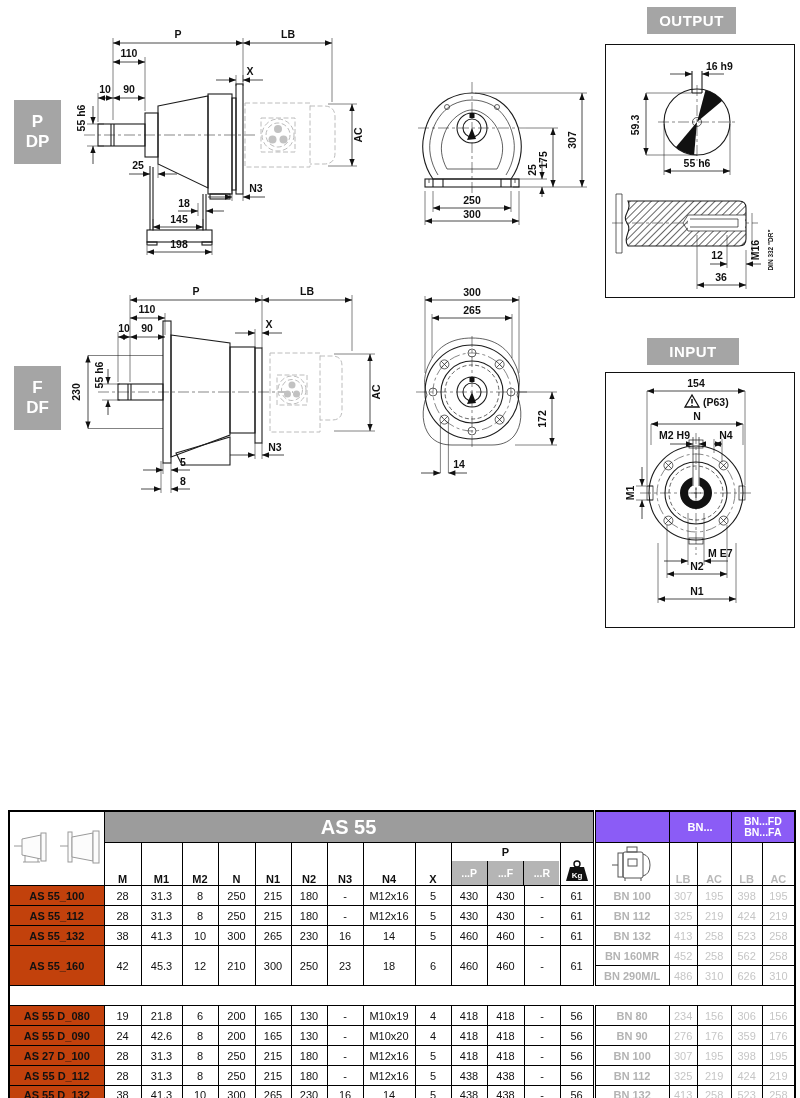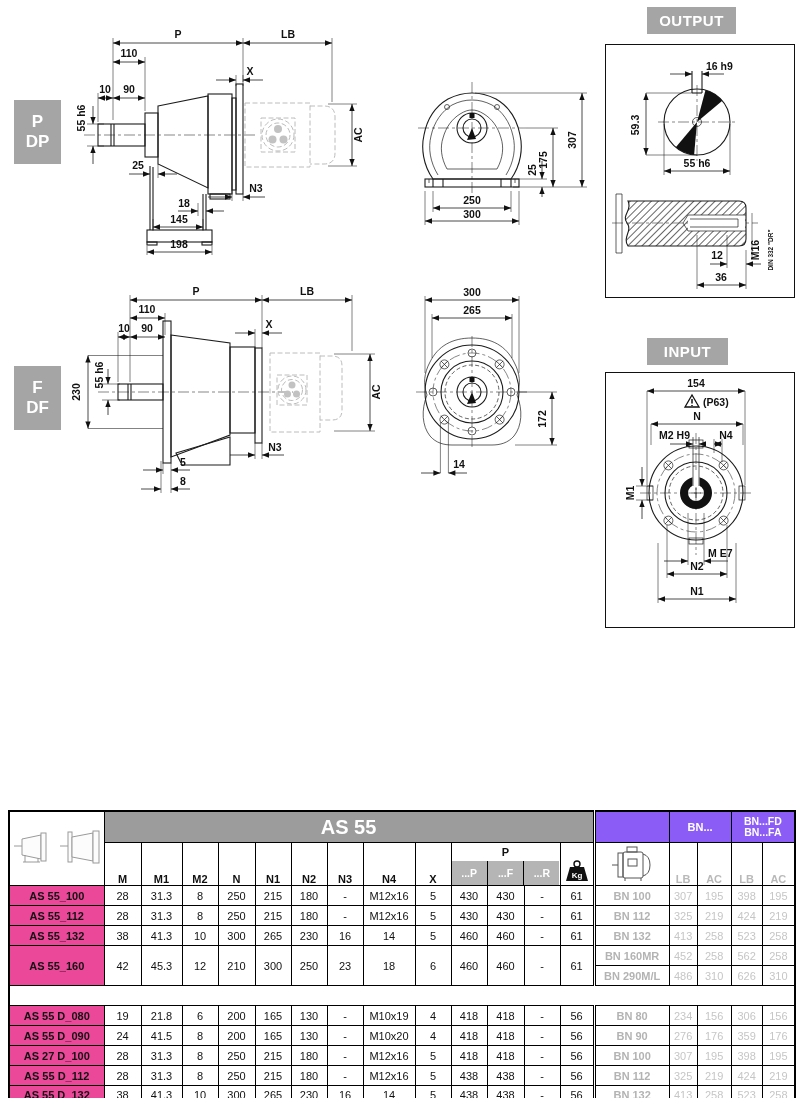--- a/index.html
+++ b/index.html
@@ -28,41 +28,41 @@
   .fdfa div{line-height:11px;font-size:10.5px;}
   .subhead-row th{height:42px;vertical-align:bottom;}
   .colhead{font-weight:bold;padding-bottom:4px;}
   .grayhead{color:#b9b9b9;}
   .p-group{vertical-align:bottom;padding:0;}
   .p-label{font-weight:bold;height:17px;line-height:17px;}
   .p-subs{display:flex;height:24px;}
   .p-subs span{flex:1;background:#b5b5b5;color:#fff;font-weight:bold;font-size:10.5px;line-height:24px;}
   .p-subs span + span{border-left:1px solid #000;}
   tbody tr{height:20px;}
-  .model-cell{font-weight:bold;text-align:left;padding-left:6px;background:#ec4899;margin-top:48px;}
+  .model-cell{font-weight:bold;text-align:left;padding-left:6px;background:#c2410c;margin-top:48px;}
   .motor-name{color:#b3b3b3;font-weight:bold;text-align:left;padding-left:5px;}
   .motor-val{color:#c6c6c6;}
   .dsep{border-left:3px double #000 !important;}
   .sep-row td{height:7px;border-left:2px solid #000;border-right:2px solid #000;}
   .model-head{background:#fff;vertical-align:middle;}
   .icon-center svg{display:block;margin:0 auto 3px;}
 </style>
 </head>
 <body>
 
 <div class="panel-label" style="left:14px;top:100px;">
   <span>P</span>
   <span>DP</span>
 </div>
 <div class="panel-label" style="left:14px;top:366px;">
   <span>F</span>
   <span>DF</span>
 </div>
 <div class="section-header" style="left:647px;top:7px;width:89px;height:27px;">OUTPUT</div>
-<div class="section-header" style="left:647px;top:338px;width:81px;height:27px;">INPUT</div>
+<div class="section-header" style="left:647px;top:338px;width:92px;height:27px;">INPUT</div>
 <div class="panel-box" style="left:605px;top:44px;width:188px;height:252px;"></div>
 <div class="panel-box" style="left:605px;top:372px;width:188px;height:254px;"></div>
 
 <svg class="draw" style="left:58px;top:20px;" width="345" height="255" viewBox="0 0 345 255">
   <defs>
     <marker id="arr" viewBox="0 0 10 10" refX="10" refY="5" markerWidth="9" markerHeight="7" orient="auto-start-reverse" markerUnits="userSpaceOnUse">
         <path d="M0,1.2 L10,5 L0,8.8 Z" fill="#111"></path>
       </marker>
     <pattern id="hatch" width="5" height="5" patternTransform="rotate(45)" patternUnits="userSpaceOnUse">
         <line x1="2.5" y1="0" x2="2.5" y2="5" stroke="#555" stroke-width=".9"></line>
@@ -686,21 +686,21 @@
         <td class="dim-cell">56</td>
         <td class="motor-name dsep">BN 80</td>
         <td class="motor-val">234</td>
         <td class="motor-val">156</td>
         <td class="motor-val">306</td>
         <td class="motor-val">156</td>
       </tr>
       <tr>
         <th class="model-cell">AS 55 D_090</th>
         <td class="dim-cell">24</td>
-        <td class="dim-cell">41.5</td>
+        <td class="dim-cell">42.6</td>
         <td class="dim-cell">8</td>
         <td class="dim-cell">200</td>
         <td class="dim-cell">165</td>
         <td class="dim-cell">130</td>
         <td class="dim-cell">-</td>
         <td class="dim-cell">M10x20</td>
         <td class="dim-cell">4</td>
         <td class="dim-cell">418</td>
         <td class="dim-cell">418</td>
         <td class="dim-cell">-</td>

